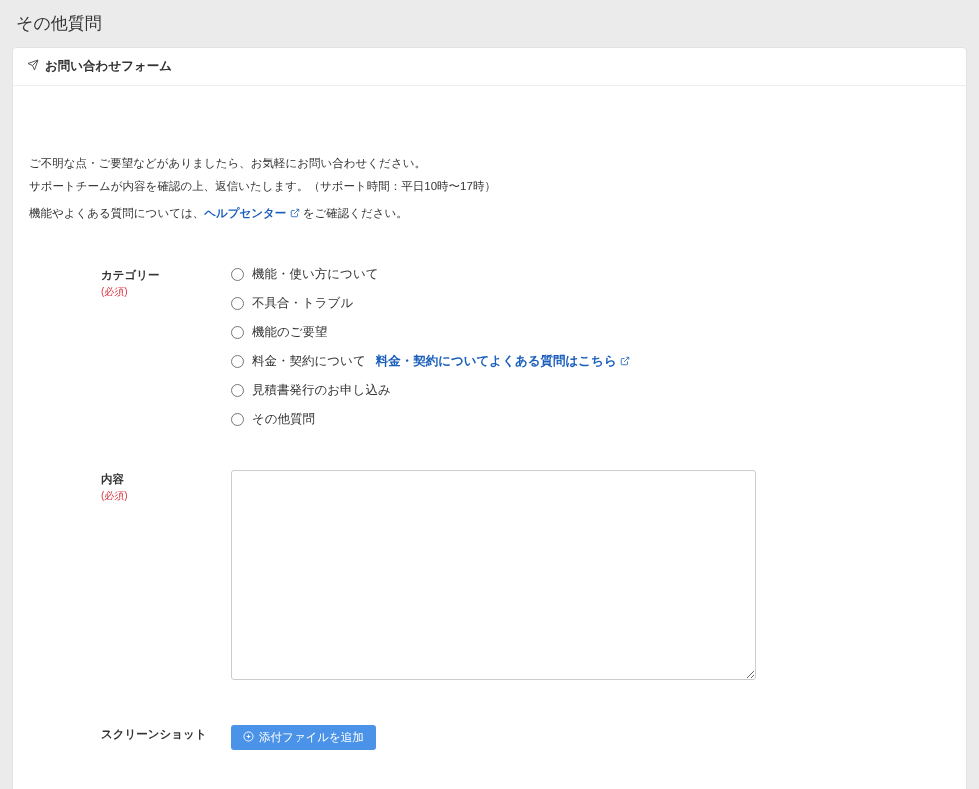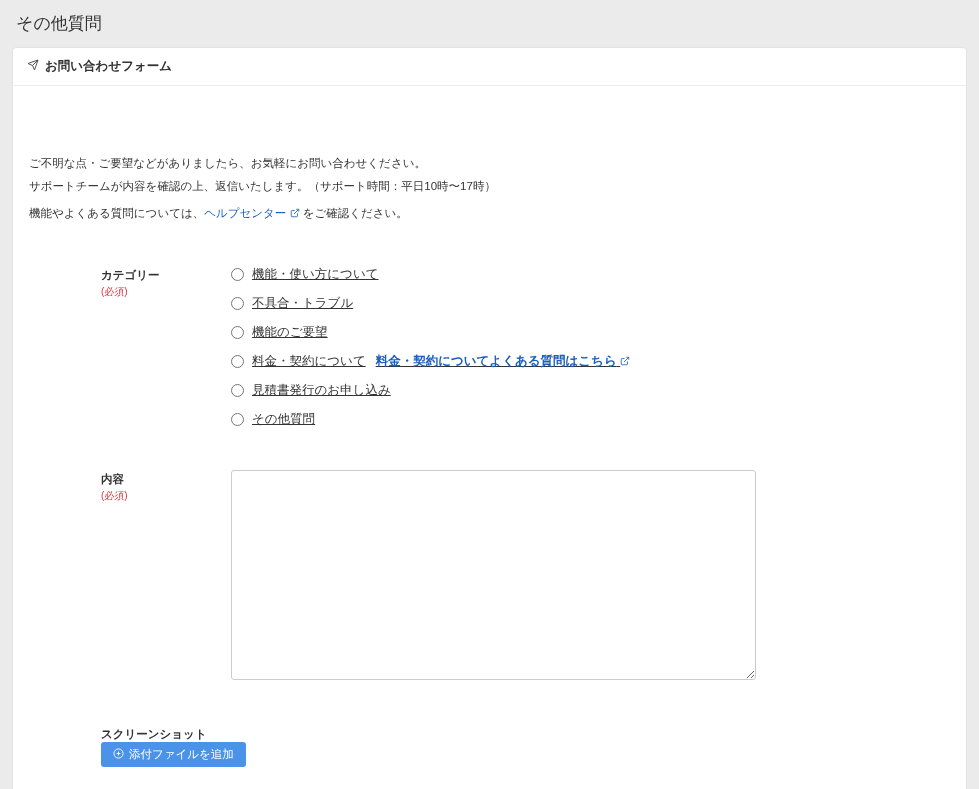--- a/index.html
+++ b/index.html
@@ -56,21 +56,21 @@
     }
     .intro2 {
       font-size: 11.5px;
       line-height: 2;
       color: #333;
       margin-bottom: 40px;
     }
     .link {
       color: #1b5fbd;
       text-decoration: none;
-      font-weight: 400;
+      font-weight: 700;
     }
     .ext-icon {
       display: inline-block;
       vertical-align: -1px;
     }
     .ext-icon svg {
       width: 10px;
       height: 10px;
       stroke: currentColor;
       fill: none;
@@ -99,21 +99,20 @@
     }
     .form-input-col {
       flex: 1;
     }
     .radio-item {
       display: flex;
       align-items: center;
       gap: 8px;
       margin-bottom: 12px;
       font-size: 12.5px;
-      text-decoration: underline;
     }
     .radio-item:last-child {
       margin-bottom: 0;
     }
     .radio-item input[type="radio"] {
       width: 13px;
       height: 13px;
     }
     .radio-link {
       color: #1b5fbd;
@@ -237,21 +236,21 @@
     <div class="form-row">
       <div class="form-label-col">
         <span class="form-label">内容</span>
         <span class="required">(必須)</span>
       </div>
       <div class="form-input-col">
         <textarea class="contents" style=""></textarea>
       </div>
     </div>
 
-    <div class="form-row" style="margin-bottom:7px;flex-direction:column;">
+    <div class="form-row" style="margin-bottom:7px;">
       <div class="form-label-col">
         <span class="form-label">スクリーンショット</span>
       </div>
       <div class="form-input-col">
         <button type="button" class="attach-btn">
           <span>
             <svg viewBox="0 0 24 24">
                 <circle cx="12" cy="12" r="10"></circle>
                 <line x1="12" y1="8" x2="12" y2="16"></line>
                 <line x1="8" y1="12" x2="16" y2="12"></line>

